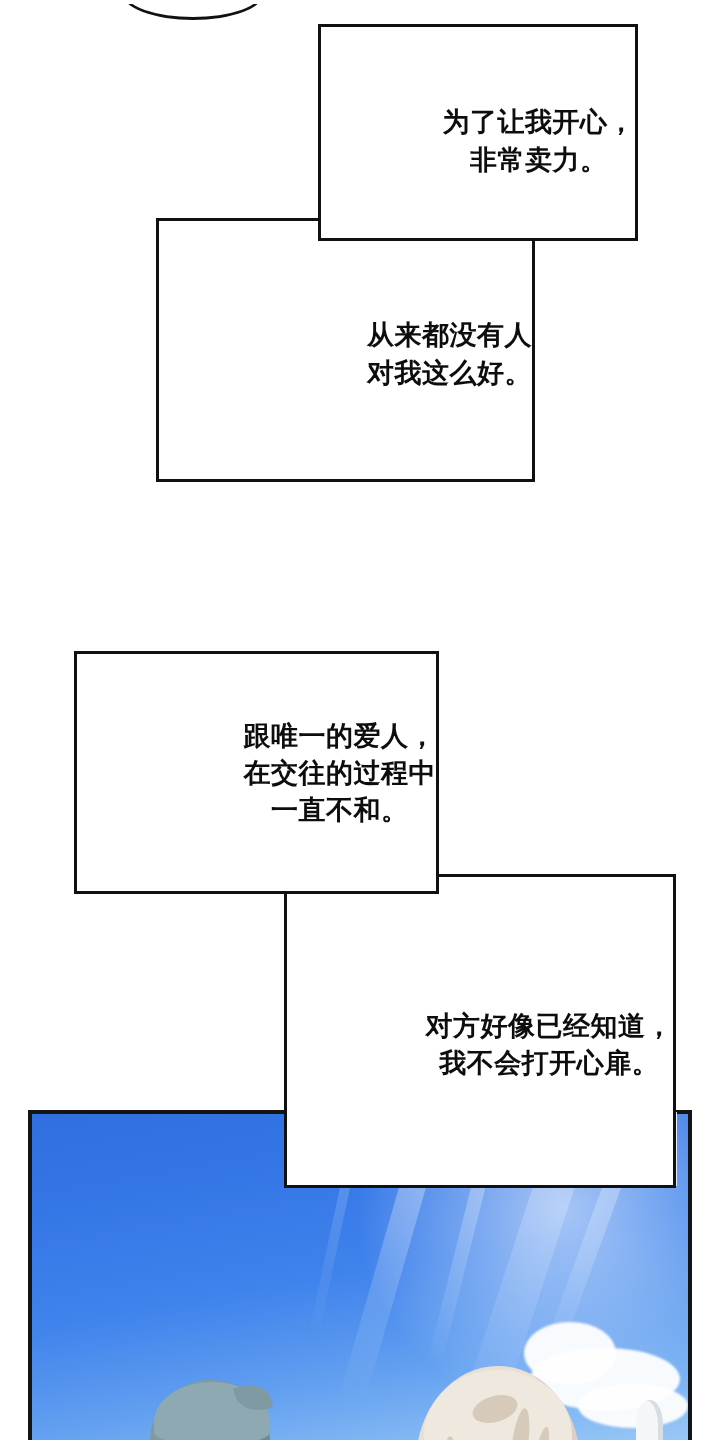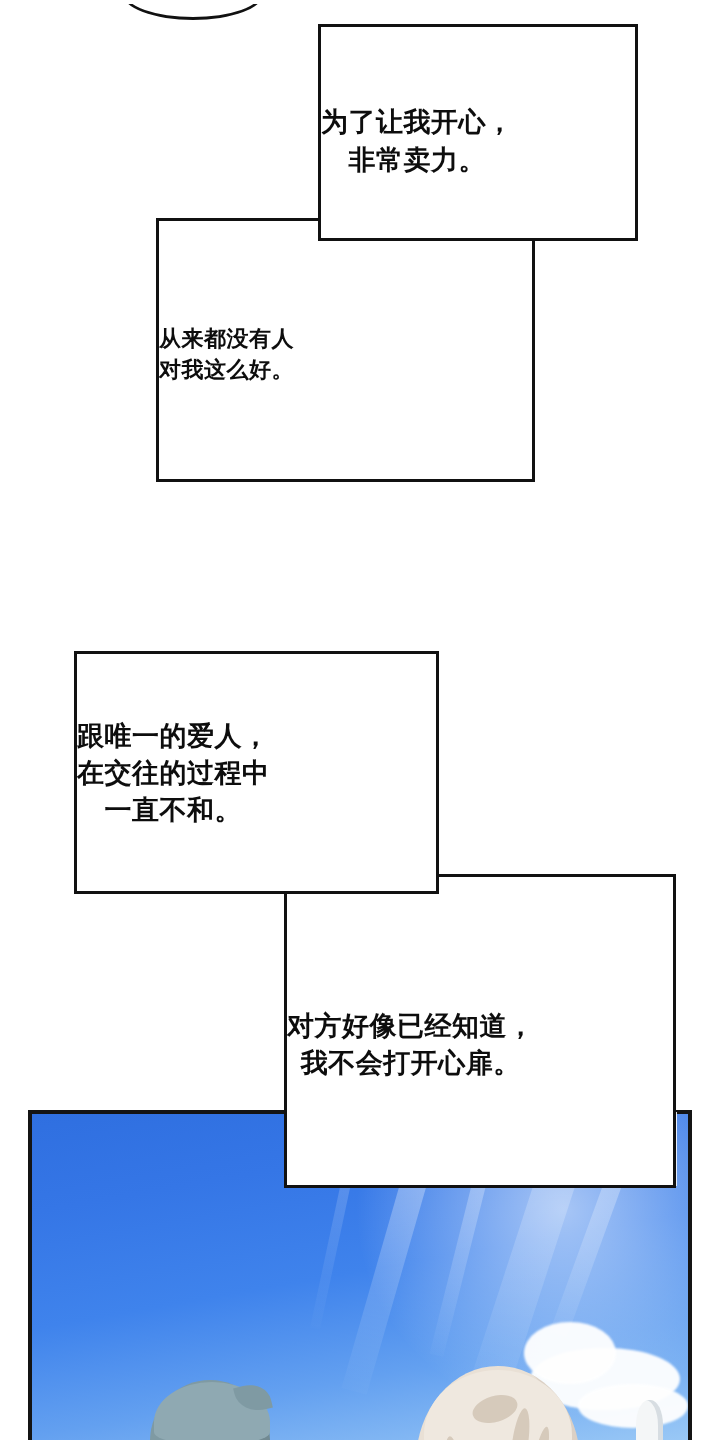--- a/index.html
+++ b/index.html
@@ -19,21 +19,21 @@
   }
 
   
   .panel {
     position: absolute;
     background: #ffffff;
     border: 3px solid #111111;
     box-sizing: border-box;
     display: flex;
     align-items: center;
-    justify-content: flex-start;
+    justify-content: flex-end;
   }
   .panel-text {
     font-family: "Liberation Sans", "DejaVu Sans", sans-serif;
     font-weight: 700;
     color: #0d0d0d;
     text-align: center;
     line-height: 1.38;
     letter-spacing: 0.5px;
     white-space: pre-line;
     user-select: none;
@@ -54,21 +54,21 @@
 
   
   #panel2 {
     left: 156px;
     top: 218px;
     width: 379px;
     height: 264px;
     z-index: 3;
   }
   #panel2 .panel-text {
-    font-size: 22px;
+    font-size: 27px;
     margin-top: 9px;
     font-family: Liberation Serif, serif;
   }
 
   
   .seam {
     position: absolute;
     background: #ffffff;
     z-index: 5;
   }

